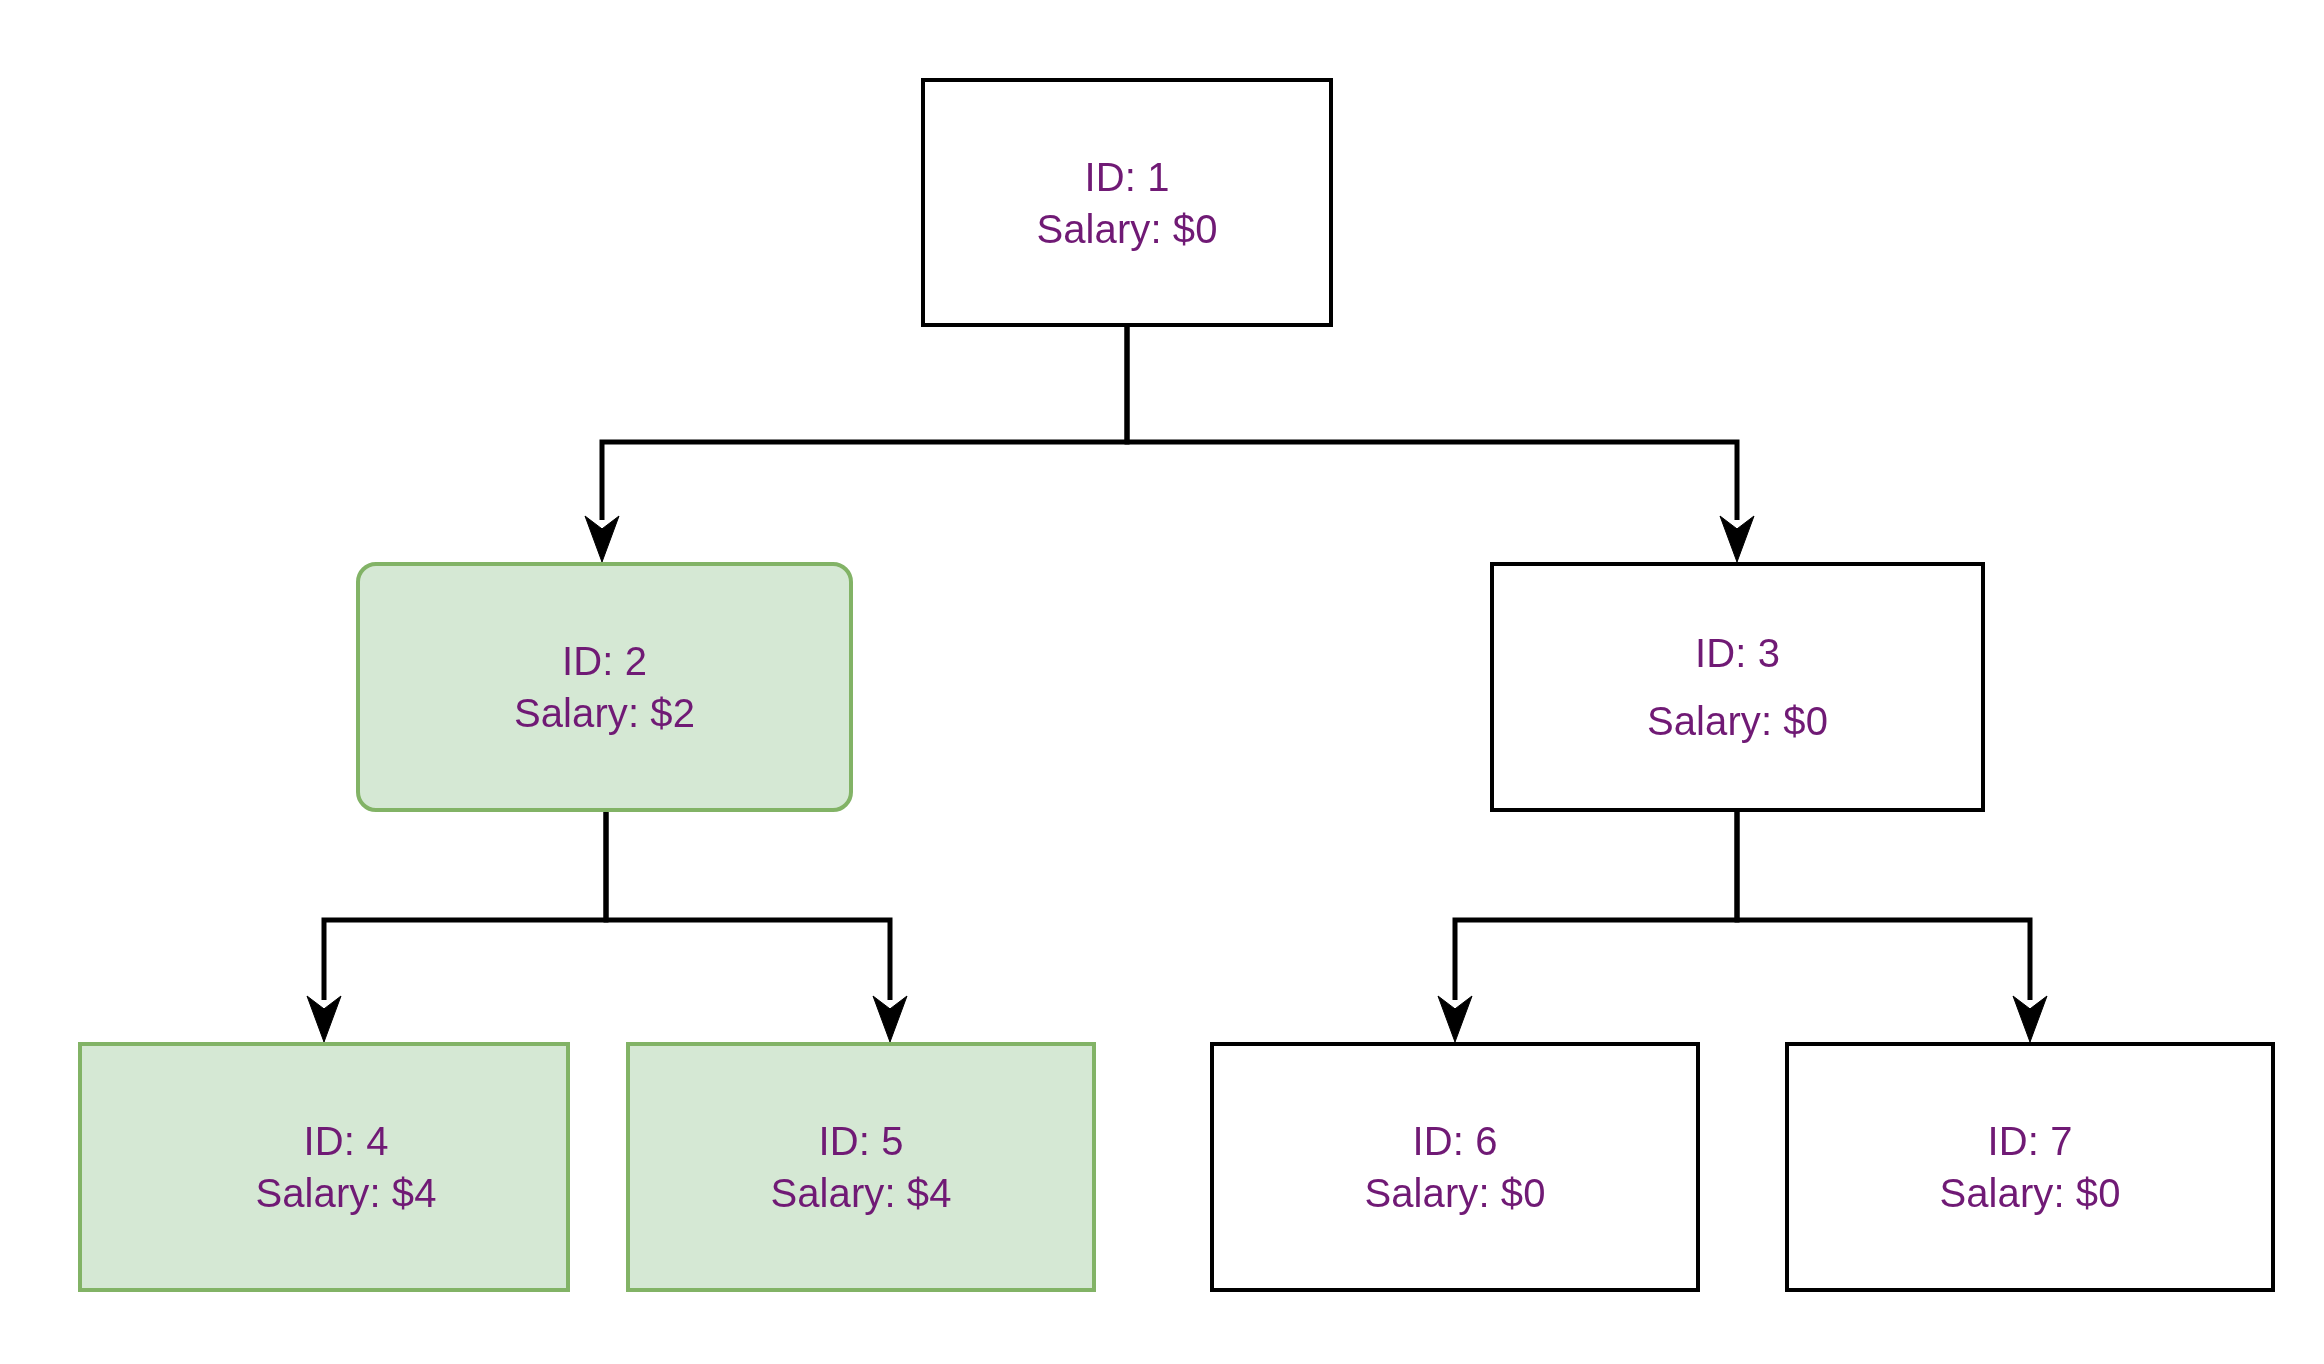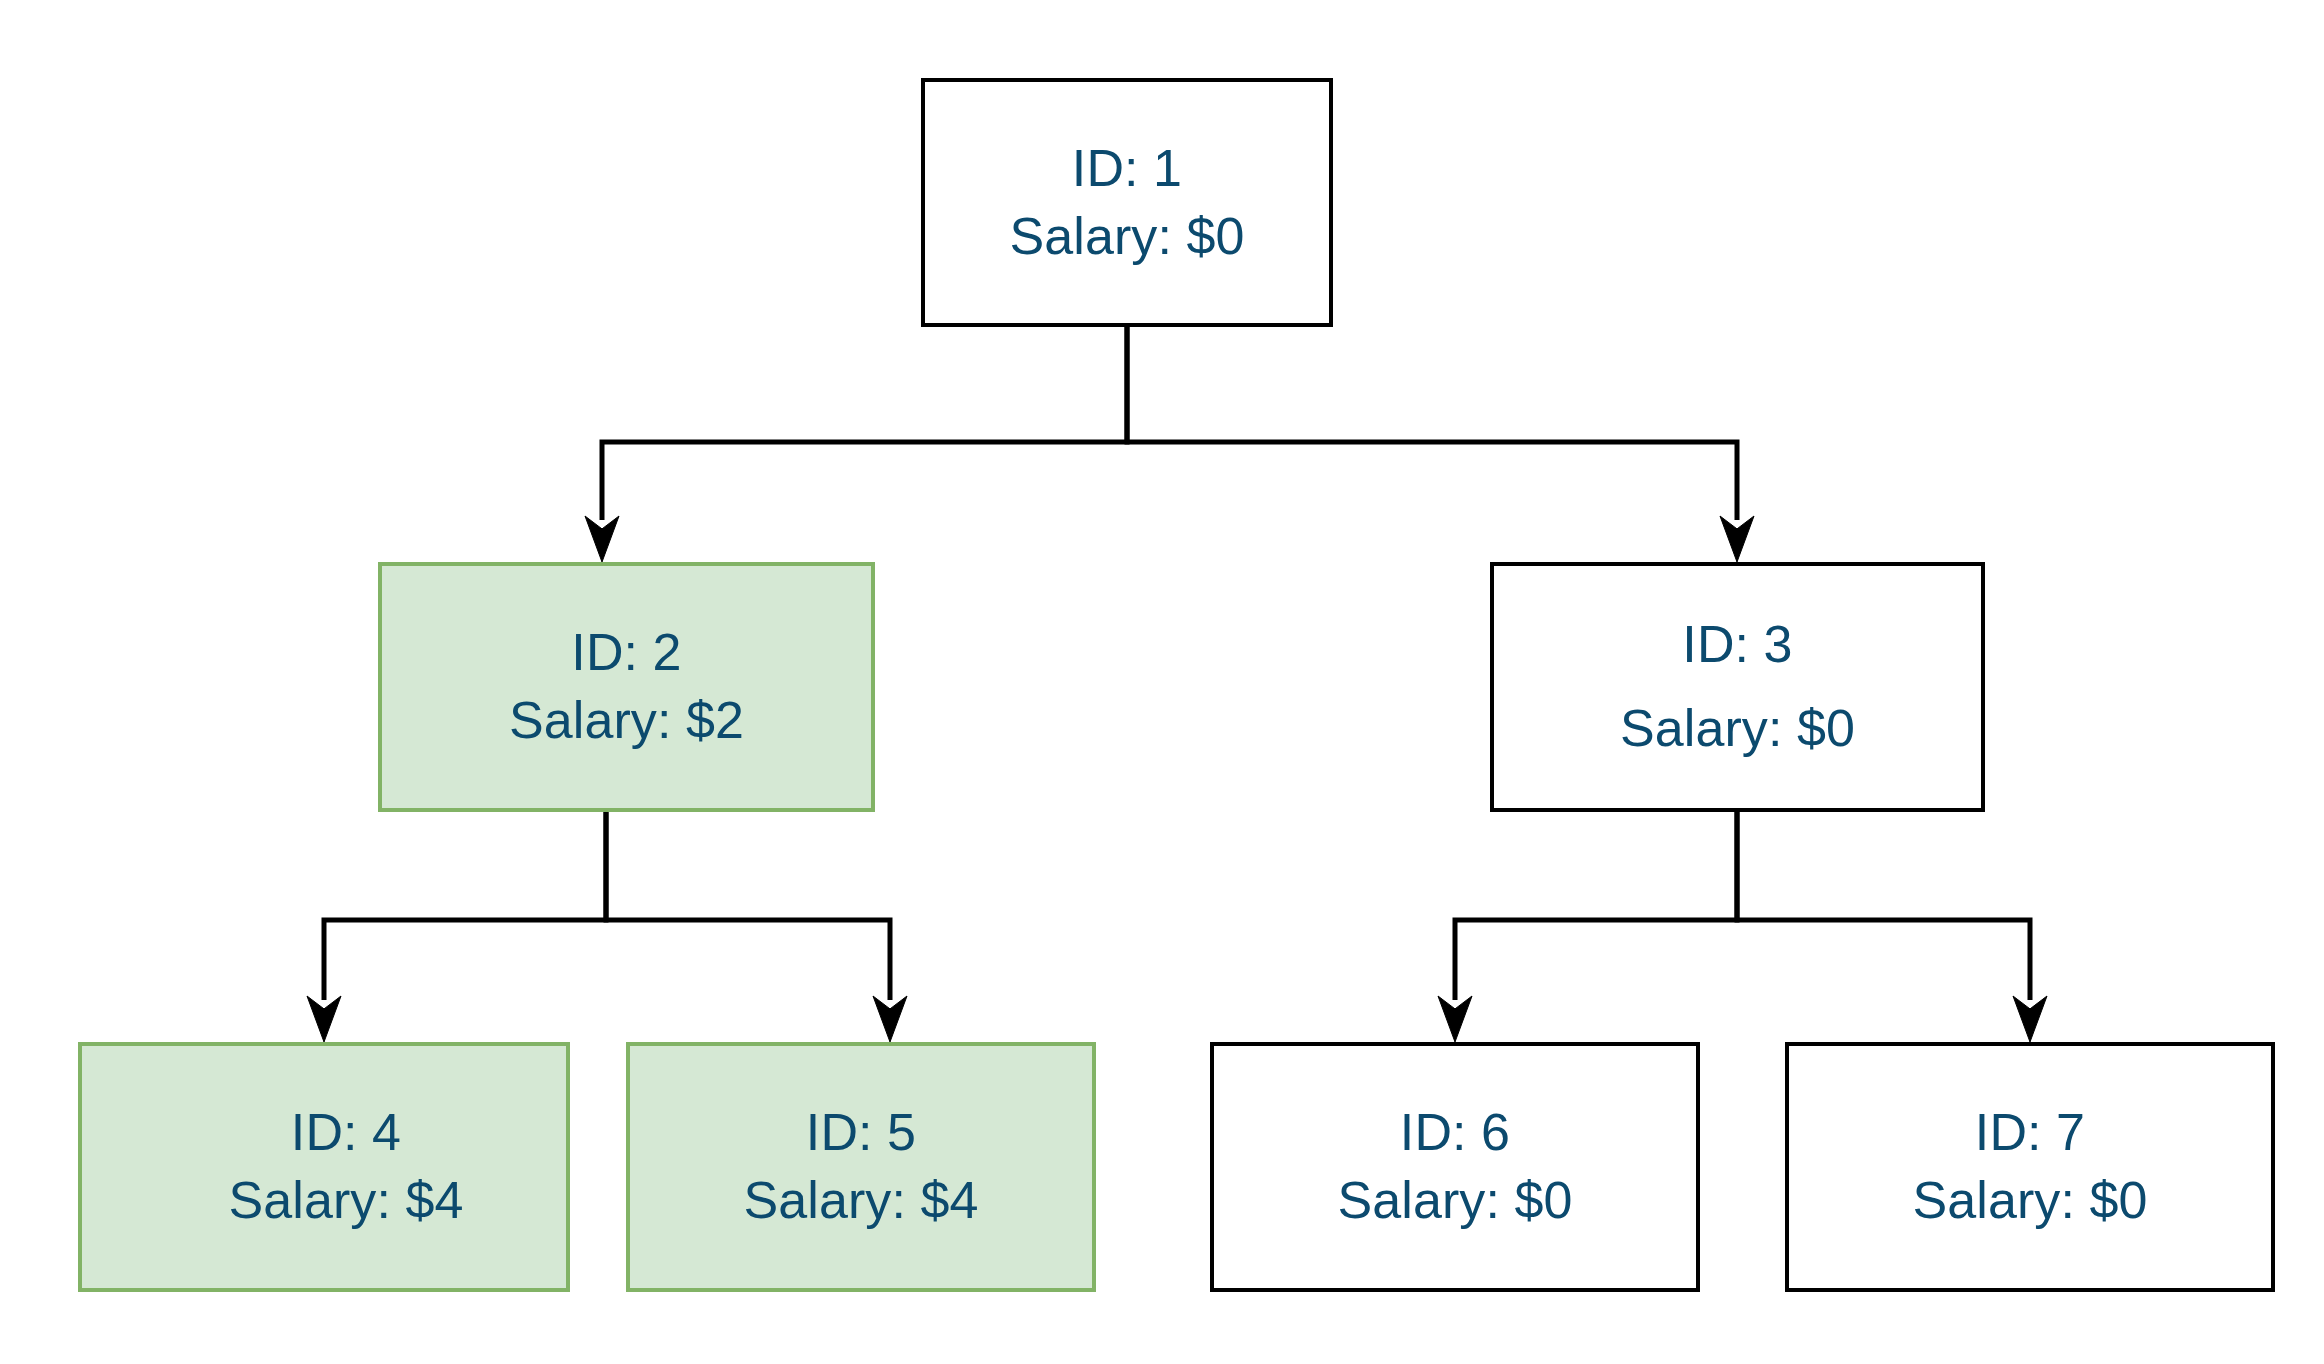--- a/index.html
+++ b/index.html
@@ -36,23 +36,23 @@
     align-items: center;
     justify-content: center;
     background: #ffffff;
     border: 4px solid #000000;
   }
   .node.green {
     background: #d5e8d4;
     border-color: #82b366;
   }
   .node-line {
-    font-size: 52px;
+    font-size: 40px;
     line-height: 1.30;
-    color: #0c4a6e;
+    color: #701a75;
     white-space: nowrap;
     letter-spacing: 0.1px;
   }
 </style>
 </head>
 <body>
 
 <div id="canvas">
   <svg id="edge-layer" viewBox="0 0 2324 1364" xmlns="http://www.w3.org/2000/svg">
       <g>
@@ -78,21 +78,21 @@
       <g>
         <path d="M 1737 812 L 1737 920 L 2030 920 L 2030 1000" fill="none" stroke="#000000" stroke-width="5" stroke-linecap="butt" stroke-linejoin="miter"></path>
         <path d="M 2030 1042 L 2013 996 L 2030 1008.88 L 2047 996 Z" fill="#000000" stroke="#000000" stroke-width="1" stroke-linejoin="miter"></path>
       </g>
     </svg>
   <div id="node-layer">
       <div class="node" style="left: 921px; top: 78px; width: 412px; height: 249px;">
         <div class="node-line">ID: 1</div>
         <div class="node-line">Salary: $0</div>
       </div>
-      <div class="node green" style="left: 378px; top: 562px; width: 497px; height: 250px;">
+      <div class="node green" style="left: 356px; top: 562px; width: 497px; height: 250px; border-radius: 20px;">
         <div class="node-line">ID: 2</div>
         <div class="node-line">Salary: $2</div>
       </div>
       <div class="node" style="left: 1490px; top: 562px; width: 495px; height: 250px; gap: 16px;">
         <div class="node-line">ID: 3</div>
         <div class="node-line">Salary: $0</div>
       </div>
       <div class="node green" style="left: 78px; top: 1042px; width: 492px; height: 250px; padding-left: 44px;">
         <div class="node-line">ID: 4</div>
         <div class="node-line">Salary: $4</div>

